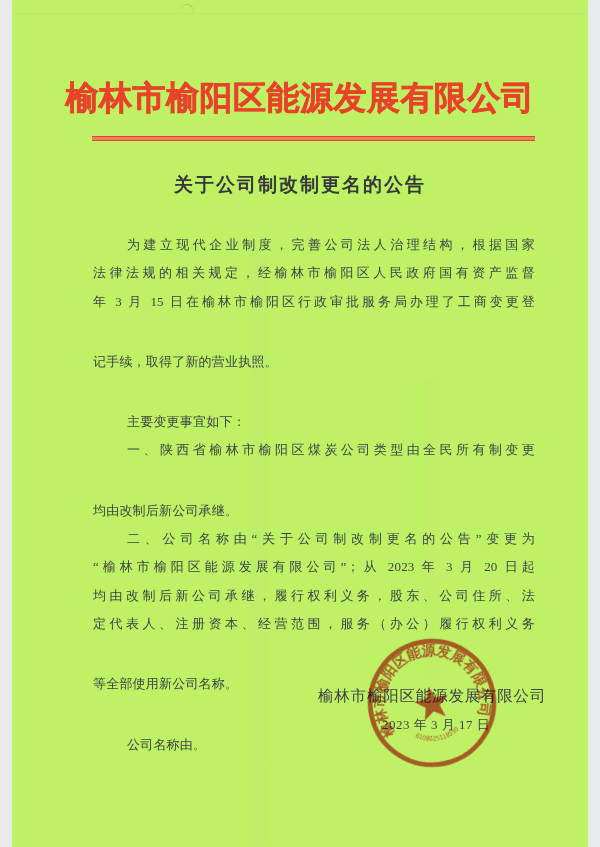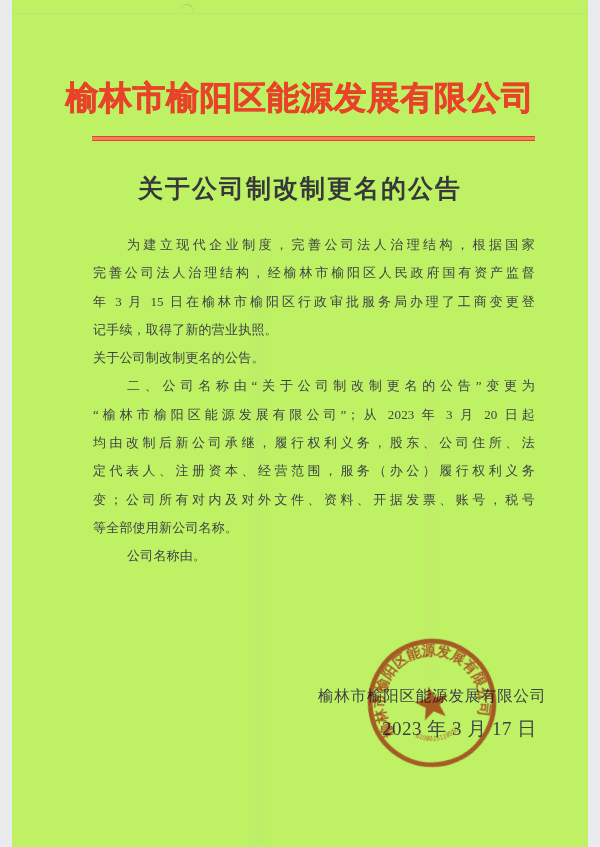--- a/index.html
+++ b/index.html
@@ -44,47 +44,47 @@
   .rule {
     position: absolute; top: 136px; left: 80px; width: 443px; height: 5px;
     border-top: 1.6px solid #e64428;
     border-bottom: 1.6px solid #e64428;
     background: #f0815f;
     box-sizing: border-box;
   }
   .doc-title {
     position: absolute; top: 172px; left: 0; width: 100%;
     text-align: center;
-    font-size: 25px; font-weight: 700;
+    font-size: 19px; font-weight: 700;
     letter-spacing: 2px;
     color: #36383c;
   }
 
   .body-text {
     position: absolute; top: 231px; left: 81px; width: 442px;
     font-size: 13px;
     color: #3f4247;
     letter-spacing: 0.2px;
   }
   .line {
     height: 28.3px; line-height: 28.3px;
     text-align: justify;
     text-align-last: justify;
   }
-  .line.end { text-align-last: left; }
+  .line.end { text-align-last: left; margin-top: 32px; }
   .line.indent { padding-left: 34px; }
 
   .sig-company {
     position: absolute; top: 686px; left: 306px;
     font-size: 15.5px; letter-spacing: 0.8px; color: #3f4247;
     white-space: nowrap;
   }
   .sig-date {
     position: absolute; top: 716px; left: 370px;
-    font-size: 19px; letter-spacing: 0.5px; color: #3f4247;
+    font-size: 13px; letter-spacing: 0.5px; color: #3f4247;
     white-space: nowrap;
   }
 
   .seal {
     position: absolute; top: 637px; left: 354px;
     width: 132px; height: 132px;
     transform: rotate(-12deg);
     opacity: 0.85;
     mix-blend-mode: multiply;
     filter: blur(0.3px);
@@ -100,29 +100,30 @@
   <div class="scan-streak-a"></div>
   <div class="scan-streak-b"></div>
 
   <div class="letterhead">榆林市榆阳区能源发展有限公司</div>
   <div class="rule"></div>
 
   <div class="doc-title">关于公司制改制更名的公告</div>
 
   <div class="body-text">
     <div class="line indent">为建立现代企业制度，完善公司法人治理结构，根据国家</div>
-    <div class="line">完善公司法人治理结构，经榆林市榆阳区人民政府国有资产监督</div>
+    <div class="line">法律法规的相关规定，经榆林市榆阳区人民政府国有资产监督</div>
     <div class="line">年 3 月 15 日在榆林市榆阳区行政审批服务局办理了工商变更登</div>
     <div class="line end">记手续，取得了新的营业执照。</div>
-    <div class="line end">关于公司制改制更名的公告。</div>
+    <div class="line end indent">主要变更事宜如下：</div>
+    <div class="line indent">一、陕西省榆林市榆阳区煤炭公司类型由全民所有制变更</div>
+    <div class="line end">均由改制后新公司承继。</div>
     <div class="line indent">二、公司名称由“关于公司制改制更名的公告”变更为</div>
     <div class="line">“榆林市榆阳区能源发展有限公司”；从 2023 年 3 月 20 日起</div>
     <div class="line">均由改制后新公司承继，履行权利义务，股东、公司住所、法</div>
     <div class="line">定代表人、注册资本、经营范围，服务（办公）履行权利义务</div>
-    <div class="line">变；公司所有对内及对外文件、资料、开据发票、账号，税号</div>
     <div class="line end">等全部使用新公司名称。</div>
     <div class="line end indent">公司名称由。</div>
   </div>
 
   <div class="sig-company">榆林市榆阳区能源发展有限公司</div>
   <div class="sig-date">2023 年 3 月 17 日</div>
 
   <svg class="seal" viewBox="0 0 124 124" xmlns="http://www.w3.org/2000/svg">
     <defs>
       <path id="ringTextPath" d="M 23 84.5 A 45 45 0 1 1 101 84.5" fill="none"></path>

